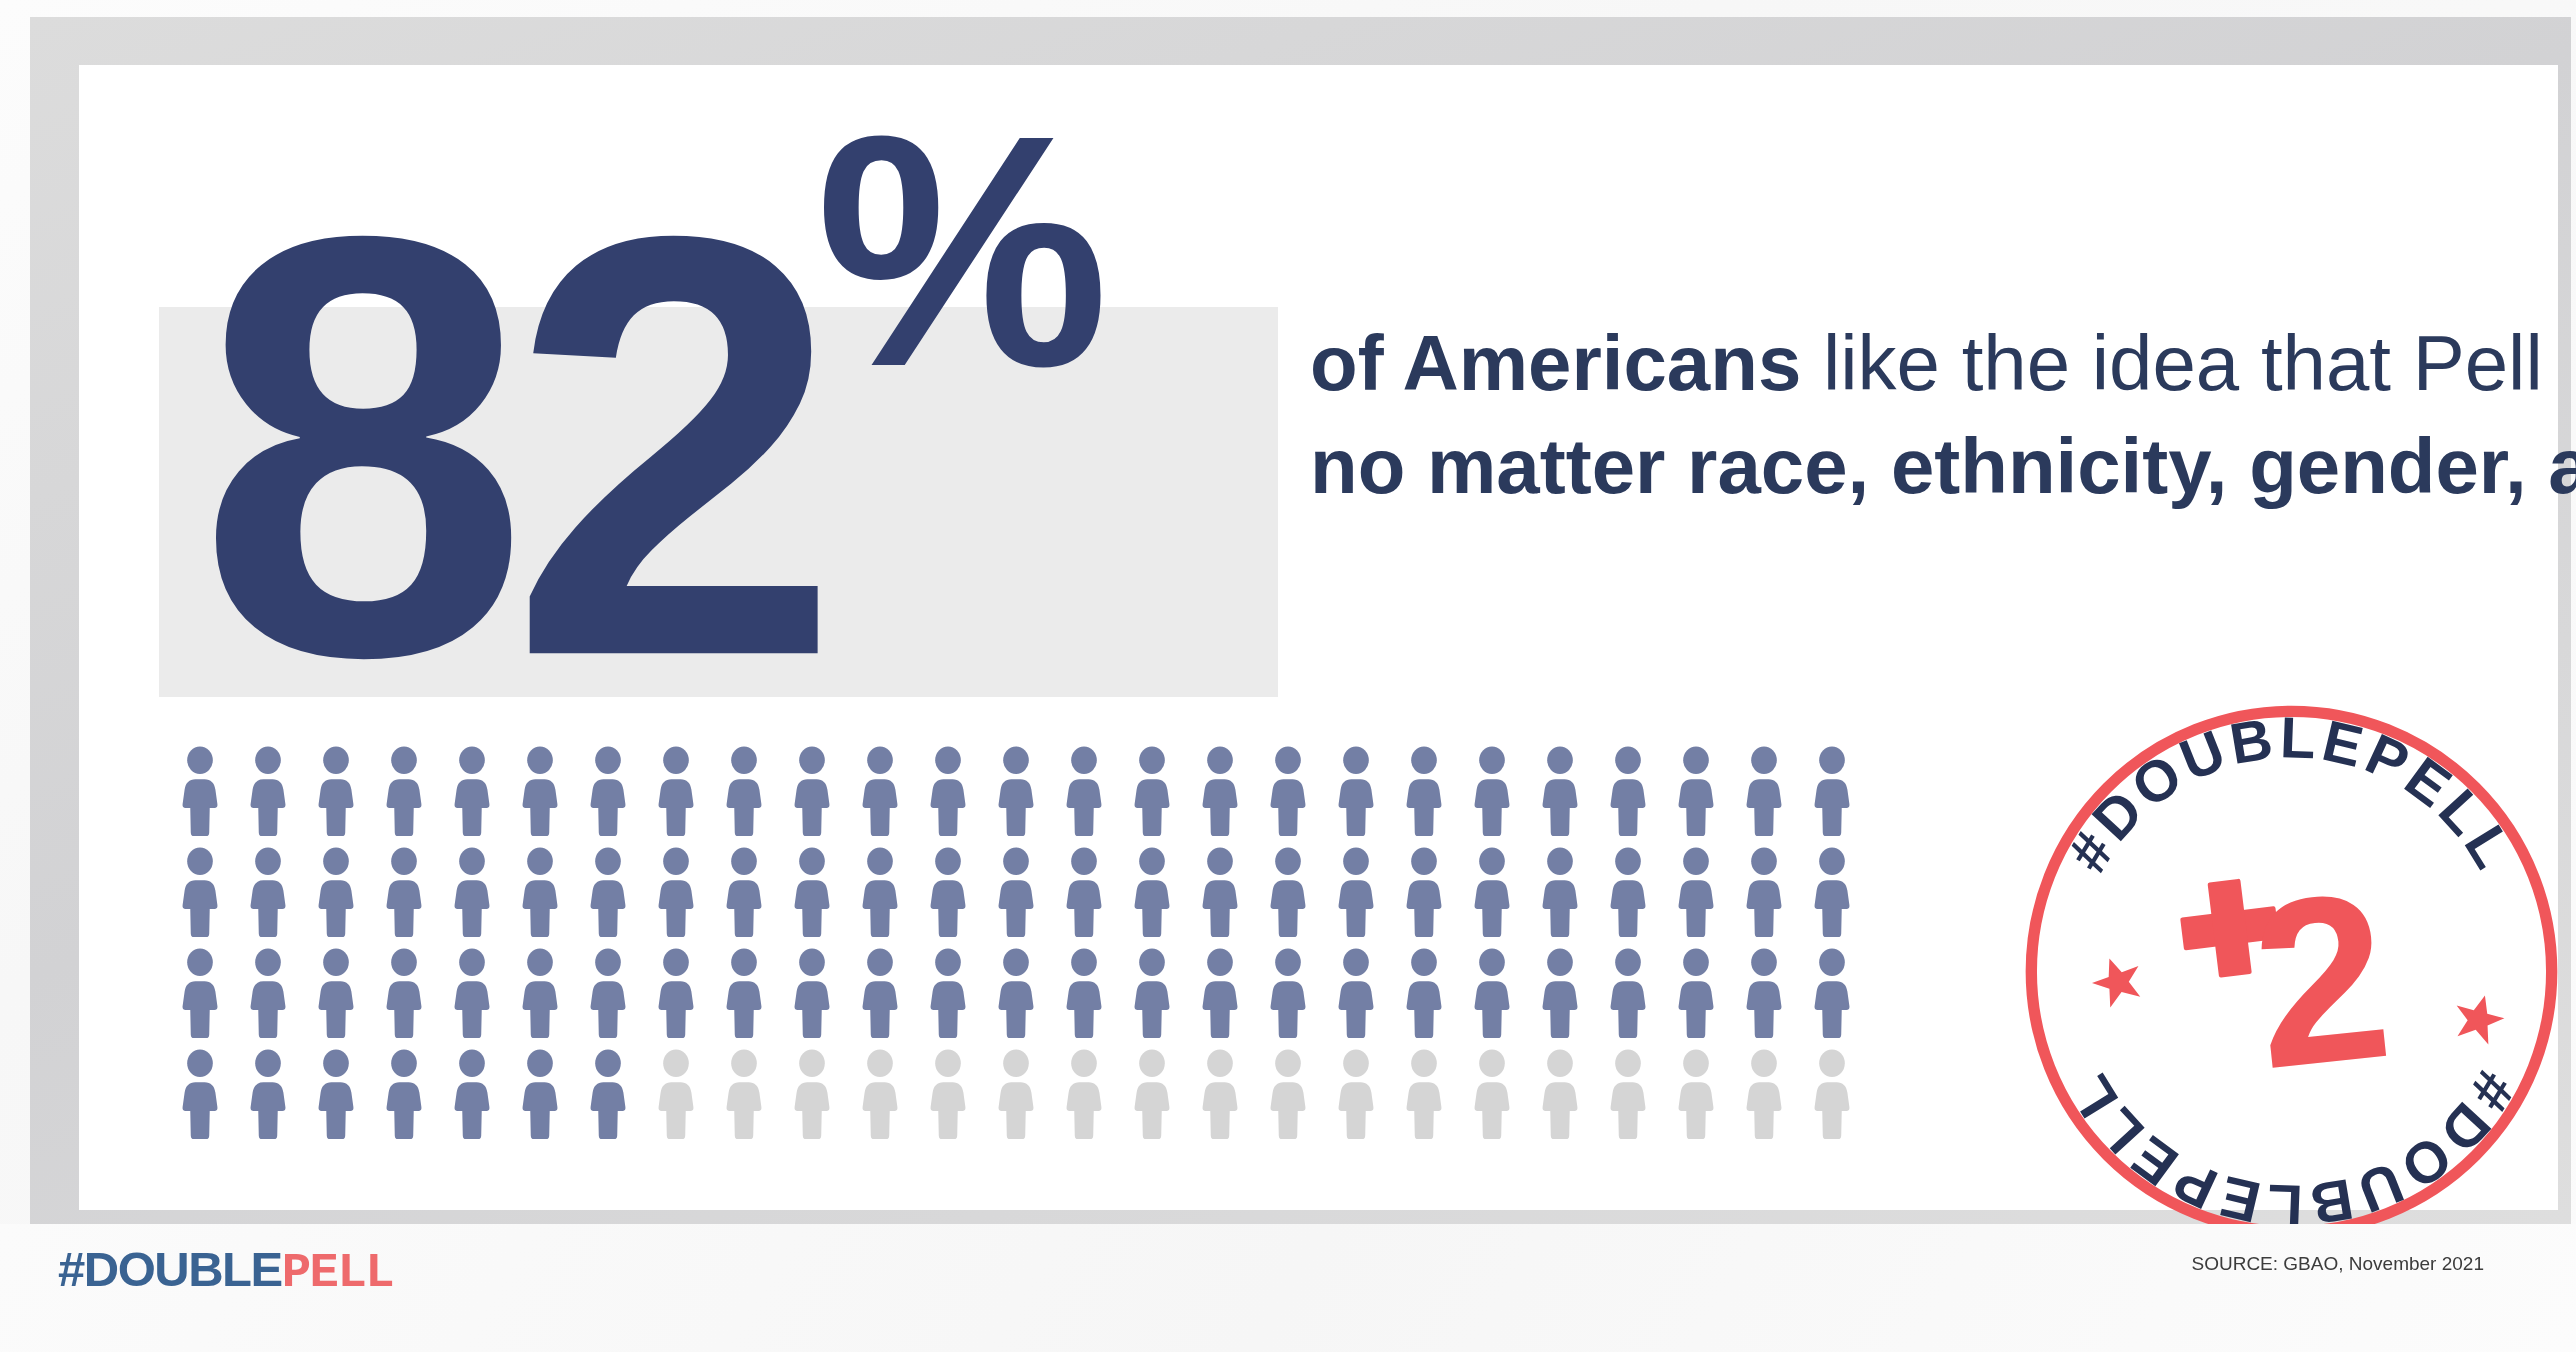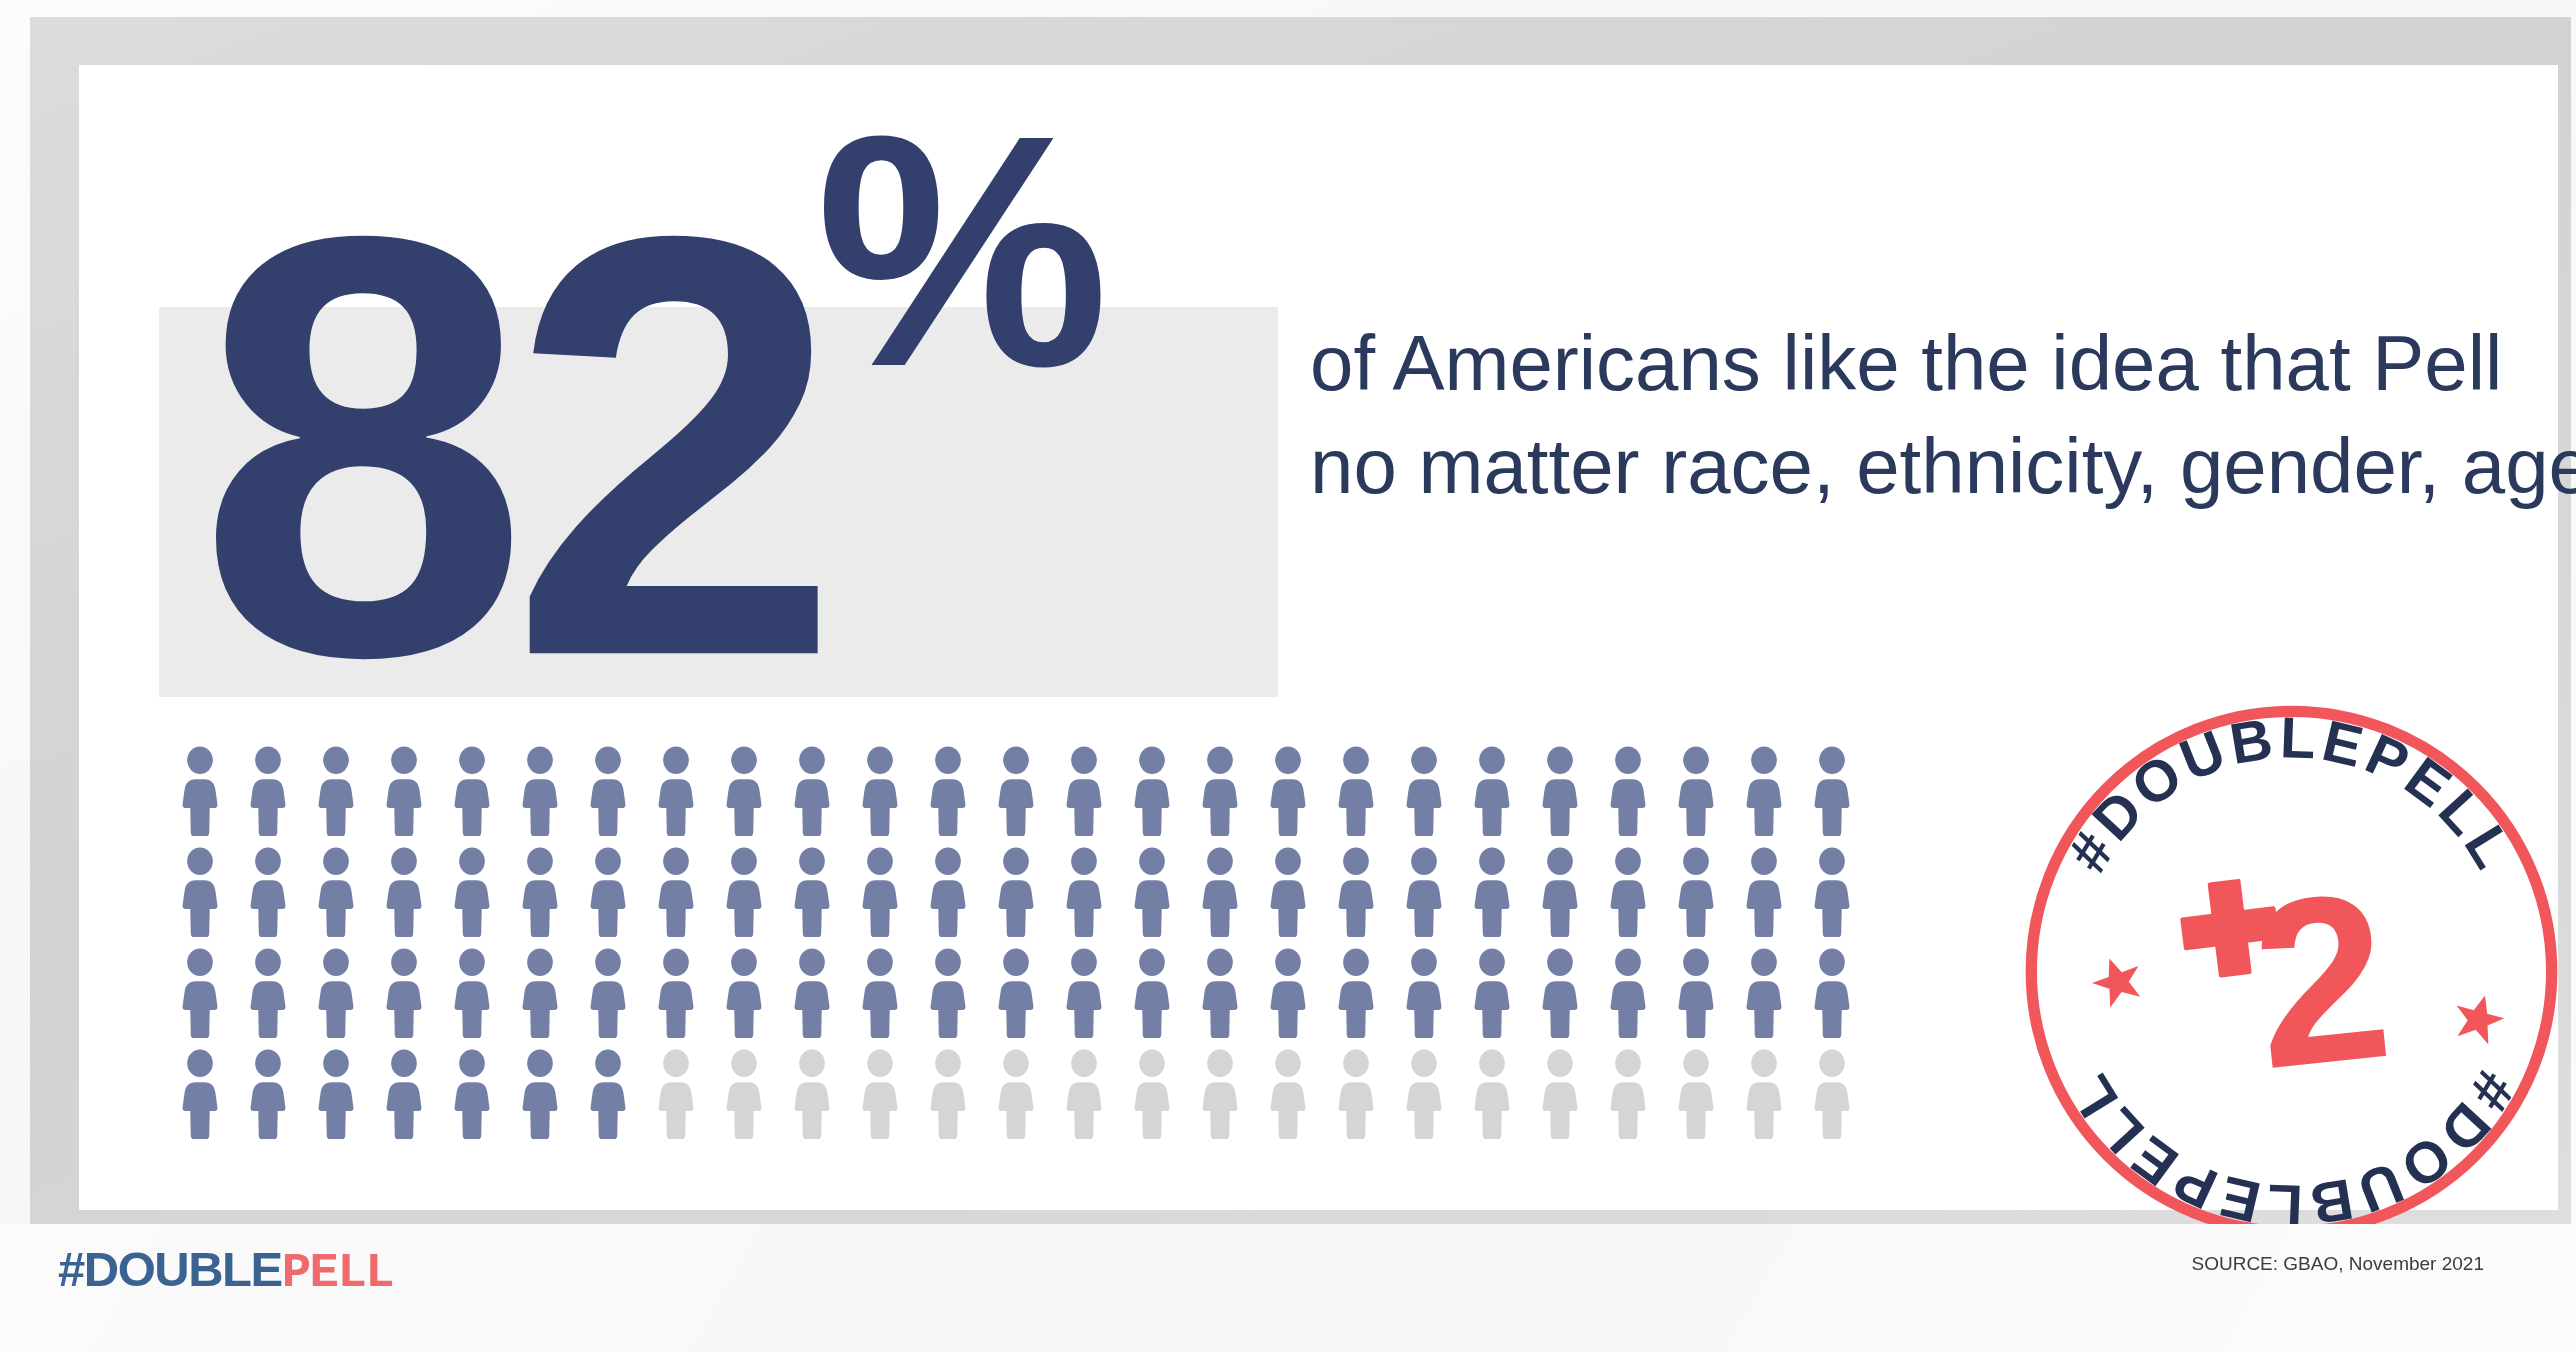--- a/index.html
+++ b/index.html
@@ -60,21 +60,21 @@
     width:1200px;
     color:#2b3a5c;
     font-family:"Liberation Sans", sans-serif;
   }
   #copy .line{
     font-size:78px;
     line-height:103px;
     white-space:nowrap;
   }
   #copy .bold{font-weight:400;}
-  #copy .reg{font-weight:400;}
+  #copy .reg{font-weight:700;}
 
   
   #picto{
     position:absolute;left:87px;top:679px;
     width:1695px;height:417px;
   }
   .prow{
     display:flex;
     height:101px;
     gap:0;

